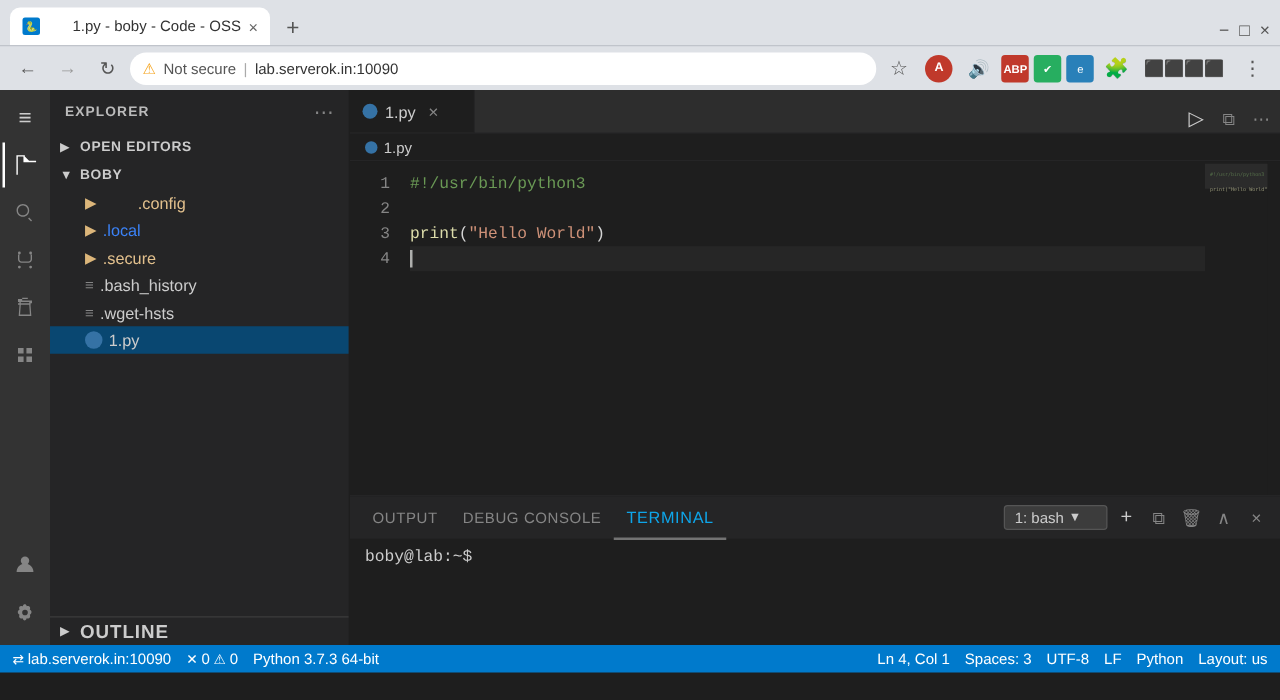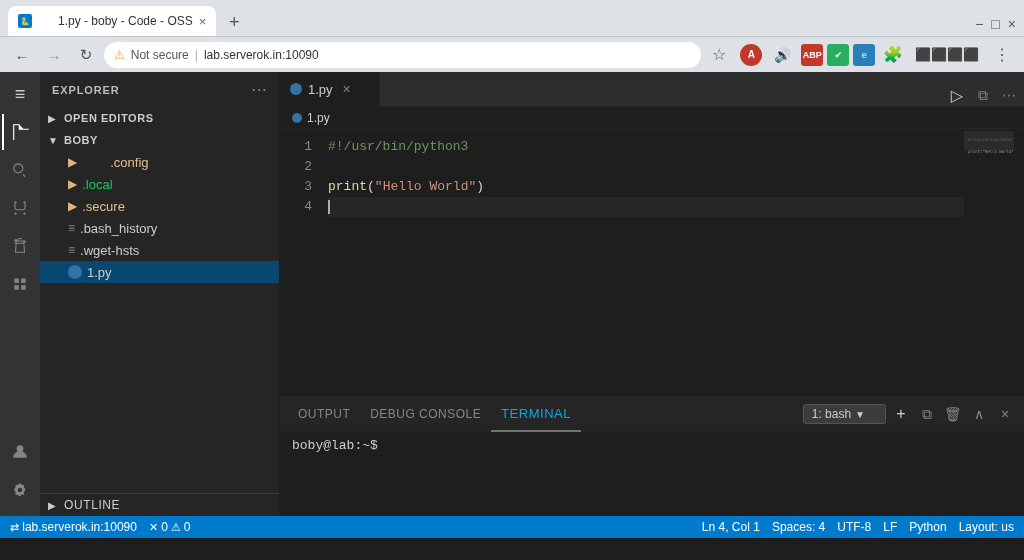--- a/index.html
+++ b/index.html
@@ -111,21 +111,21 @@
         <span style="font-size:11px; color:#cccccc; font-weight:600; text-transform:uppercase; letter-spacing:0.05em;">boby</span>
       </div>
 
       <div>
         <div style="display:flex; align-items:center; padding:2px 0 2px 28px; cursor:pointer; height:22px;">
           <span style="font-size:12px; color:#dcb67a; margin-right:5px;">▶</span>
           <span style="font-size:13px; color:#e2c08d;margin-left:28px;">.config</span>
         </div>
         <div style="display:flex; align-items:center; padding:2px 0 2px 28px; cursor:pointer; height:22px;">
           <span style="font-size:12px; color:#dcb67a; margin-right:5px;">▶</span>
-          <span style="font-size:13px; color:#22c55e;">.local</span>
+          <span style="font-size:13px; color:#3b82f6;">.local</span>
         </div>
         <div style="display:flex; align-items:center; padding:2px 0 2px 28px; cursor:pointer; height:22px;">
           <span style="font-size:12px; color:#dcb67a; margin-right:5px;">▶</span>
           <span style="font-size:13px; color:#e2c08d;">.secure</span>
         </div>
         <div style="display:flex; align-items:center; padding:2px 0 2px 28px; cursor:pointer; height:22px;">
           <span style="font-size:12px; color:#858585; margin-right:5px;">≡</span>
           <span style="font-size:13px; color:#cccccc;">.bash_history</span>
         </div>
         <div style="display:flex; align-items:center; padding:2px 0 2px 28px; cursor:pointer; height:22px;">
@@ -135,21 +135,21 @@
         <div style="display:flex; align-items:center; padding:2px 0 2px 28px; cursor:pointer; height:22px; background:#094771;">
           <span style="width:14px; height:14px; background:#3572A5; border-radius:50%; margin-right:5px; display:inline-block; flex-shrink:0;"></span>
           <span style="font-size:13px; color:#cccccc;">1.py</span>
         </div>
       </div>
     </div>
 
     <div style="margin-top:auto; border-top:1px solid #3c3c3c; flex-shrink:0;">
       <div style="display:flex; align-items:center; padding:3px 8px; cursor:pointer; height:22px;">
         <span style="font-size:10px; color:#cccccc; margin-right:4px; width:12px;">▶</span>
-        <span style="font-size:12px; color:#cccccc; font-weight:400; text-transform:uppercase; letter-spacing:0.05em;text-align:right;">Outline</span>
+        <span style="font-size:15px; color:#cccccc; font-weight:700; text-transform:uppercase; letter-spacing:0.05em;text-align:right;">Outline</span>
       </div>
     </div>
   </div>
 
   <div style="flex:1; display:flex; flex-direction:column; background:#1e1e1e; overflow:hidden;">
 
     <div style="height:35px; background:#2d2d2d; display:flex; align-items:flex-end; border-bottom:1px solid #252526; padding-right:4px;">
       <div style="display:flex; align-items:center; padding:0 10px; height:35px; background:#1e1e1e; border-top:1px solid #007acc; cursor:pointer; gap:6px; min-width:100px; border-right:1px solid #252526;">
         <span style="width:12px; height:12px; background:#3572A5; border-radius:50%; display:inline-block; flex-shrink:0;"></span>
         <span style="font-size:13px; color:#cccccc;">1.py</span>
@@ -223,26 +223,29 @@
   <div style="display:flex; align-items:center; gap:3px; padding:0 6px; height:22px; cursor:pointer; white-space:nowrap;">
     <span style="font-size:11px;">⇄</span>
     <span>lab.serverok.in:10090</span>
   </div>
   <div style="display:flex; align-items:center; gap:3px; padding:0 6px; height:22px; cursor:pointer; white-space:nowrap;">
     <span style="font-size:11px;">✕</span>
     <span>0</span>
     <span style="font-size:11px;">⚠</span>
     <span>0</span>
   </div>
+  <div style="display:flex; align-items:center; gap:3px; padding:0 6px; height:22px; cursor:pointer; white-space:nowrap;">
+    <span>Python 3.7.3 64-bit</span>
+  </div>
   <div style="margin-left:auto; display:flex; align-items:center;">
     <div style="display:flex; align-items:center; padding:0 6px; height:22px; cursor:pointer; white-space:nowrap;">
       <span>Ln 4, Col 1</span>
     </div>
     <div style="display:flex; align-items:center; padding:0 6px; height:22px; cursor:pointer; white-space:nowrap;">
-      <span>Spaces: 4</span>
+      <span>Spaces: 3</span>
     </div>
     <div style="display:flex; align-items:center; padding:0 6px; height:22px; cursor:pointer; white-space:nowrap;">
       <span>UTF-8</span>
     </div>
     <div style="display:flex; align-items:center; padding:0 6px; height:22px; cursor:pointer; white-space:nowrap;">
       <span>LF</span>
     </div>
     <div style="display:flex; align-items:center; padding:0 6px; height:39px; cursor:pointer; white-space:nowrap;">
       <span>Python</span>
     </div>

